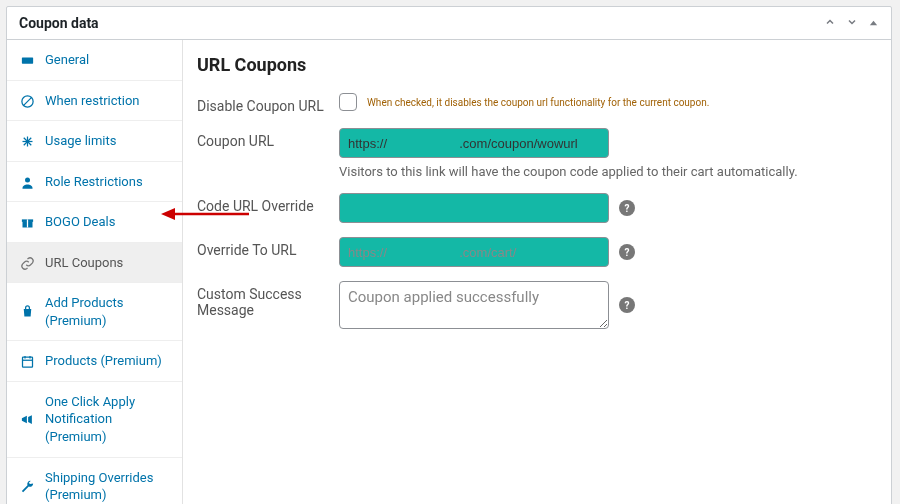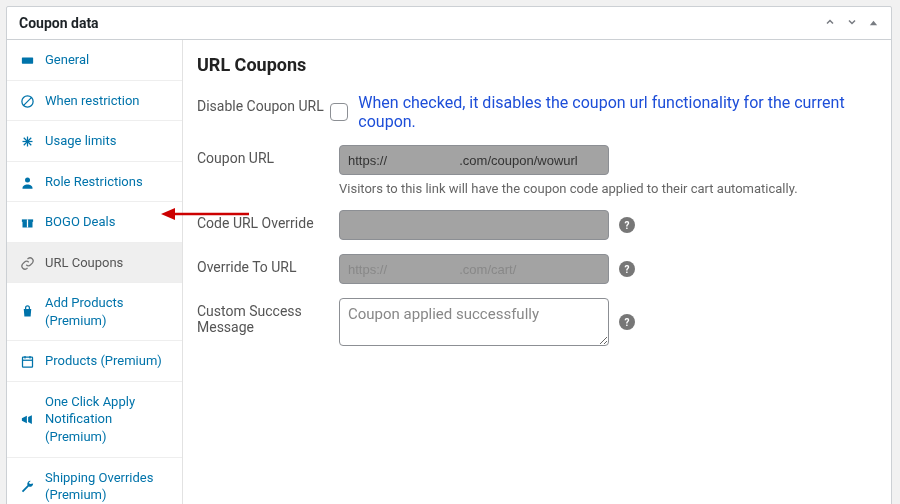--- a/index.html
+++ b/index.html
@@ -106,37 +106,37 @@
   .checkbox {
     width: 18px;
     height: 18px;
     border: 1px solid #8c8f94;
     border-radius: 4px;
     background: #fff;
     display: inline-block;
     flex-shrink: 0;
   }
   .help-text {
-    font-size: 16px;
-    color: #1d4ed8;
+    font-size: 10px;
+    color: #a16207;
   }
   .help-below {
     margin-top: 6px;
     font-size: 13px;
     color: #666;
   }
   input[type="text"] {
     width: 270px;
     height: 30px;
     border: 1px solid #8c8f94;
     border-radius: 4px;
     padding: 2px 8px;
     font-size: 13px;
     color: #333;
-    background: #a3a3a3;
+    background: #14b8a6;
   }
   textarea {
     width: 270px;
     height: 48px;
     border: 1px solid #8c8f94;
     border-radius: 4px;
     padding: 6px 8px;
     font-size: 15px;
     color: #777;
     resize: both;

